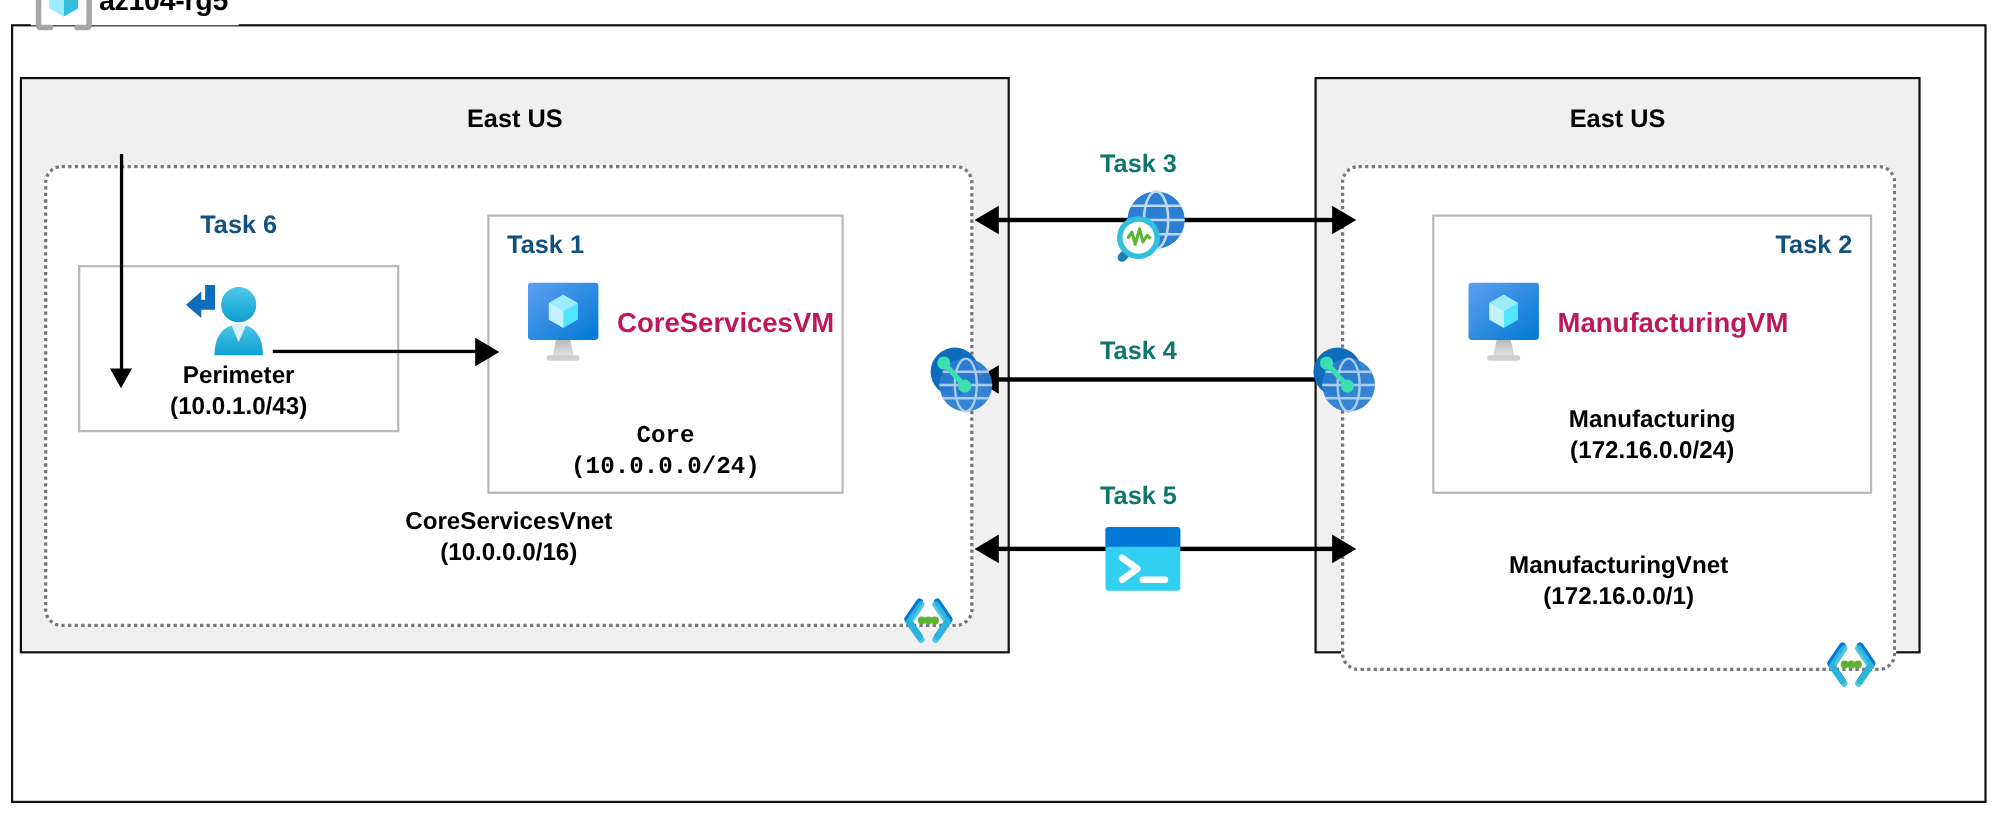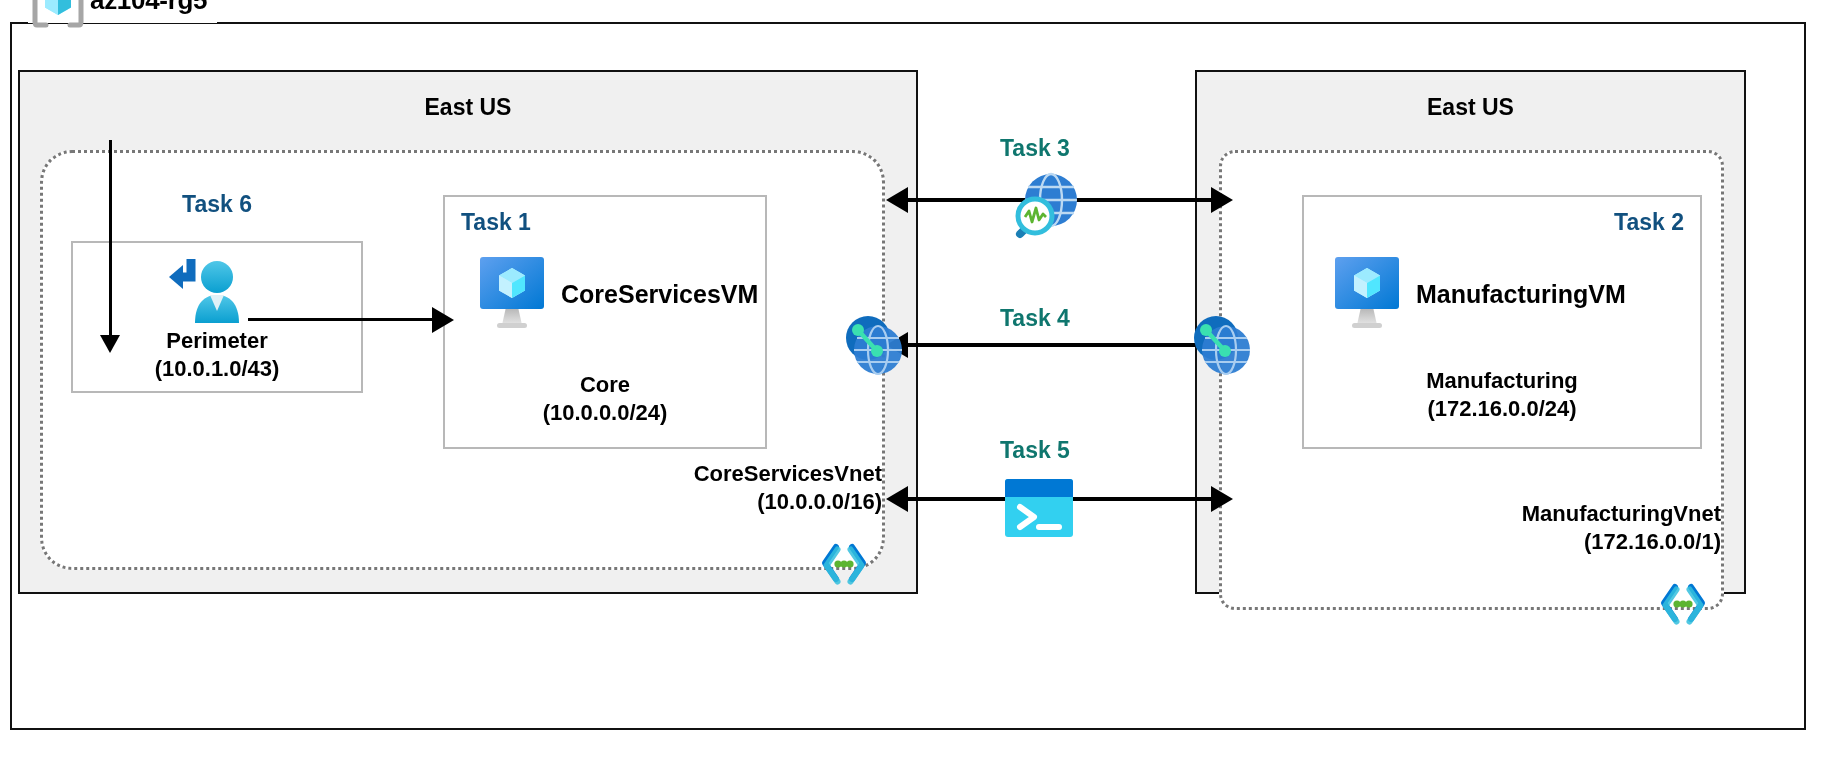--- a/index.html
+++ b/index.html
@@ -41,28 +41,28 @@
     text-align: center; font-size: 23px; font-weight: bold; color: #000;
   }
 
   
   .vnet {
     position: absolute;
     background: #ffffff;
     border: 3px dotted #777;
     border-radius: 16px;
   }
-  .vnet-left  { left: 20px; top: 78px; width: 845px; height: 420px; border-radius: 32px; }
+  .vnet-left  { left: 20px; top: 78px; width: 845px; height: 420px; }
   .vnet-right { left: 22px; top: 78px; width: 505px; height: 460px; }
   .vnet-label {
     position: absolute; bottom: 52px; left: 0; width: 100%;
     text-align: center; font-size: 22px; font-weight: bold; color: #000;
     line-height: 1.25;
   }
-  .vnet-label span { display: block; text-align: right; }
+  .vnet-label span { display: block; }
 
   
   .subnet {
     position: absolute;
     background: #ffffff;
     border: 2px solid #b8b8b8;
   }
   .subnet-perimeter { left: 28px;  top: 88px;  width: 292px; height: 152px; }
   .subnet-core      { left: 400px; top: 42px;  width: 324px; height: 254px; }
   .subnet-mfg       { left: 80px;  top: 42px;  width: 400px; height: 254px; }
@@ -75,21 +75,21 @@
   .subnet-footer {
     position: absolute; left: 0; width: 100%;
     text-align: center; font-size: 22px; font-weight: bold; color: #000;
     line-height: 1.25;
   }
   .subnet-footer span { display: block; }
 
   .vm-row {
     position: absolute; display: flex; align-items: center; gap: 14px;
   }
-  .vm-name { font-size: 25px; font-weight: bold; color: #000000; white-space: nowrap; }
+  .vm-name { font-size: 25px; font-weight: bold; color: #be185d; white-space: nowrap; }
 
   
   .icon { display: block; }
 
   .globe-outline { position: absolute; left: 72px; top: 84px; }
   .code-icon { position: absolute; }
 
   
   .hline {
     position: absolute; height: 4px; background: #000;
@@ -194,21 +194,21 @@
                 <polygon points="0,-15 13,-7.5 13,7.5 0,15 -13,7.5 -13,-7.5" fill="#c3f1ff"></polygon>
                 <polygon points="0,-15 13,-7.5 0,0 -13,-7.5" fill="#9cebff"></polygon>
                 <polygon points="0,0 13,-7.5 13,7.5 0,15" fill="#50e6ff"></polygon>
                 <polygon points="0,0 -13,-7.5 -13,7.5 0,15" fill="#c3f1ff"></polygon>
               </g>
             </svg>
           </span>
           <span class="vm-name">CoreServicesVM</span>
         </div>
 
-        <div class="subnet-footer" style="top:174px;">
+        <div class="subnet-footer" style="top:186px;font-family:Liberation Mono, monospace;">
           <span>Core</span>
           <span>(10.0.0.0/24)</span>
         </div>
       </div>
 
       <div class="vnet-label">
         <span>CoreServicesVnet</span>
         <span>(10.0.0.0/16)</span>
       </div>
 

